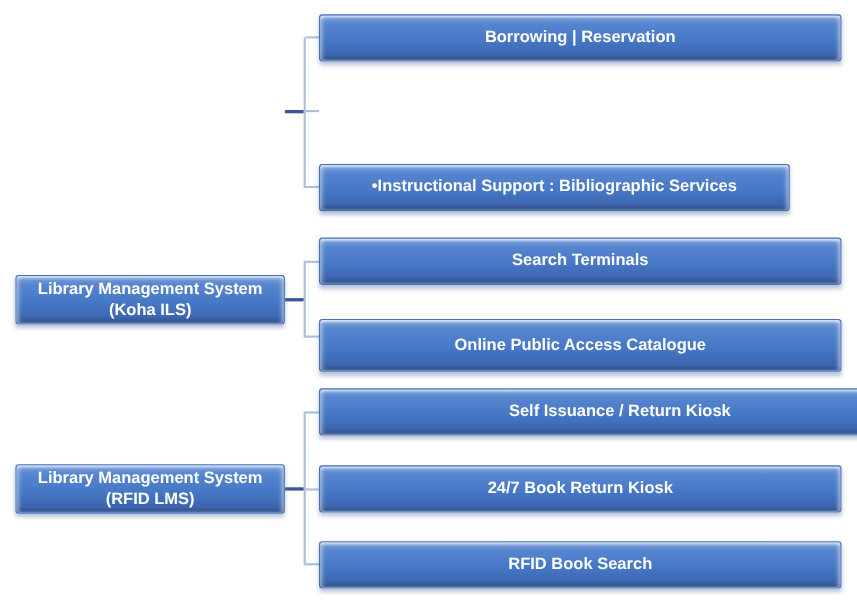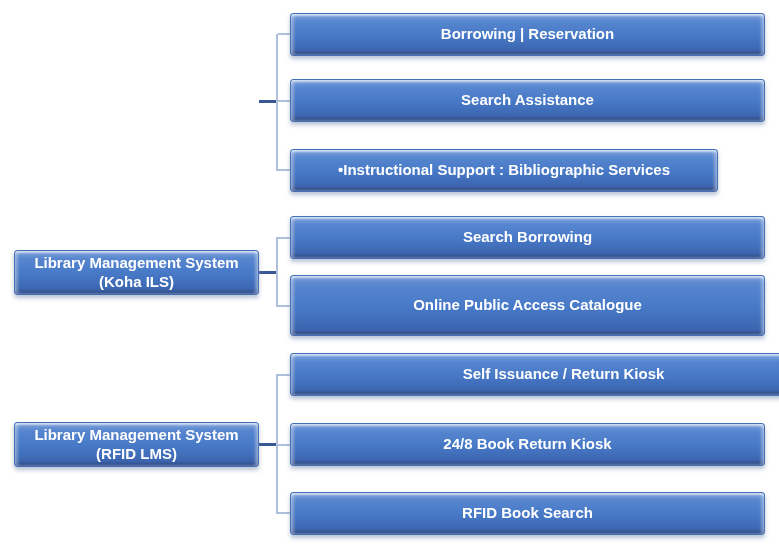--- a/index.html
+++ b/index.html
@@ -56,38 +56,37 @@
 
 <div class="canvas">
 
   <div class="line light" style="left:276px; top:34px; width:2px; height:137px"></div>
   <div class="line dark" style="left:259px; top:100px; width:17px; height:3px"></div>
   <div class="line light" style="left:278px; top:33px; width:12px; height:2px"></div>
   <div class="line light" style="left:278px; top:100px; width:12px; height:2px"></div>
   <div class="line light" style="left:278px; top:169px; width:12px; height:2px"></div>
 
   <div class="node" style="left:290px; top:13px; width:475px; height:43px">Borrowing | Reservation</div>
-  <div class="node" style="left:290px; top:79px; width:475px; height:43px">Search Assistance</div>
   <div class="node" style="left:290px; top:149px; width:428px; height:43px">•Instructional Support : Bibliographic Services</div>
 
   <div class="line light" style="left:276px; top:237px; width:2px; height:70px"></div>
   <div class="line dark" style="left:259px; top:271px; width:17px; height:3px"></div>
   <div class="line light" style="left:278px; top:237px; width:12px; height:2px"></div>
   <div class="line light" style="left:278px; top:305px; width:12px; height:2px"></div>
 
   <div class="node" style="left:14px; top:250px; width:245px; height:45px">Library Management System
 (Koha ILS)</div>
-  <div class="node" style="left:290px; top:216px; width:475px; height:43px">Search Borrowing</div>
-  <div class="node" style="left:290px; top:275px; width:475px; height:61px">Online Public Access Catalogue</div>
+  <div class="node" style="left:290px; top:216px; width:475px; height:43px">Search Terminals</div>
+  <div class="node" style="left:290px; top:290px; width:475px; height:48px">Online Public Access Catalogue</div>
 
   <div class="line light" style="left:276px; top:374px; width:2px; height:140px"></div>
   <div class="line dark" style="left:259px; top:443px; width:17px; height:3px"></div>
   <div class="line light" style="left:278px; top:374px; width:12px; height:2px"></div>
   <div class="line light" style="left:278px; top:444px; width:12px; height:2px"></div>
   <div class="line light" style="left:278px; top:512px; width:12px; height:2px"></div>
 
   <div class="node" style="left:14px; top:422px; width:245px; height:45px">Library Management System
 (RFID LMS)</div>
   <div class="node" style="left:290px; top:353px; width:547px; height:43px">Self Issuance / Return Kiosk</div>
-  <div class="node" style="left:290px; top:423px; width:475px; height:43px">24/8 Book Return Kiosk</div>
+  <div class="node" style="left:290px; top:423px; width:475px; height:43px">24/7 Book Return Kiosk</div>
   <div class="node" style="left:290px; top:492px; width:475px; height:43px">RFID Book Search</div>
 
 </div>
 
 </body></html>

